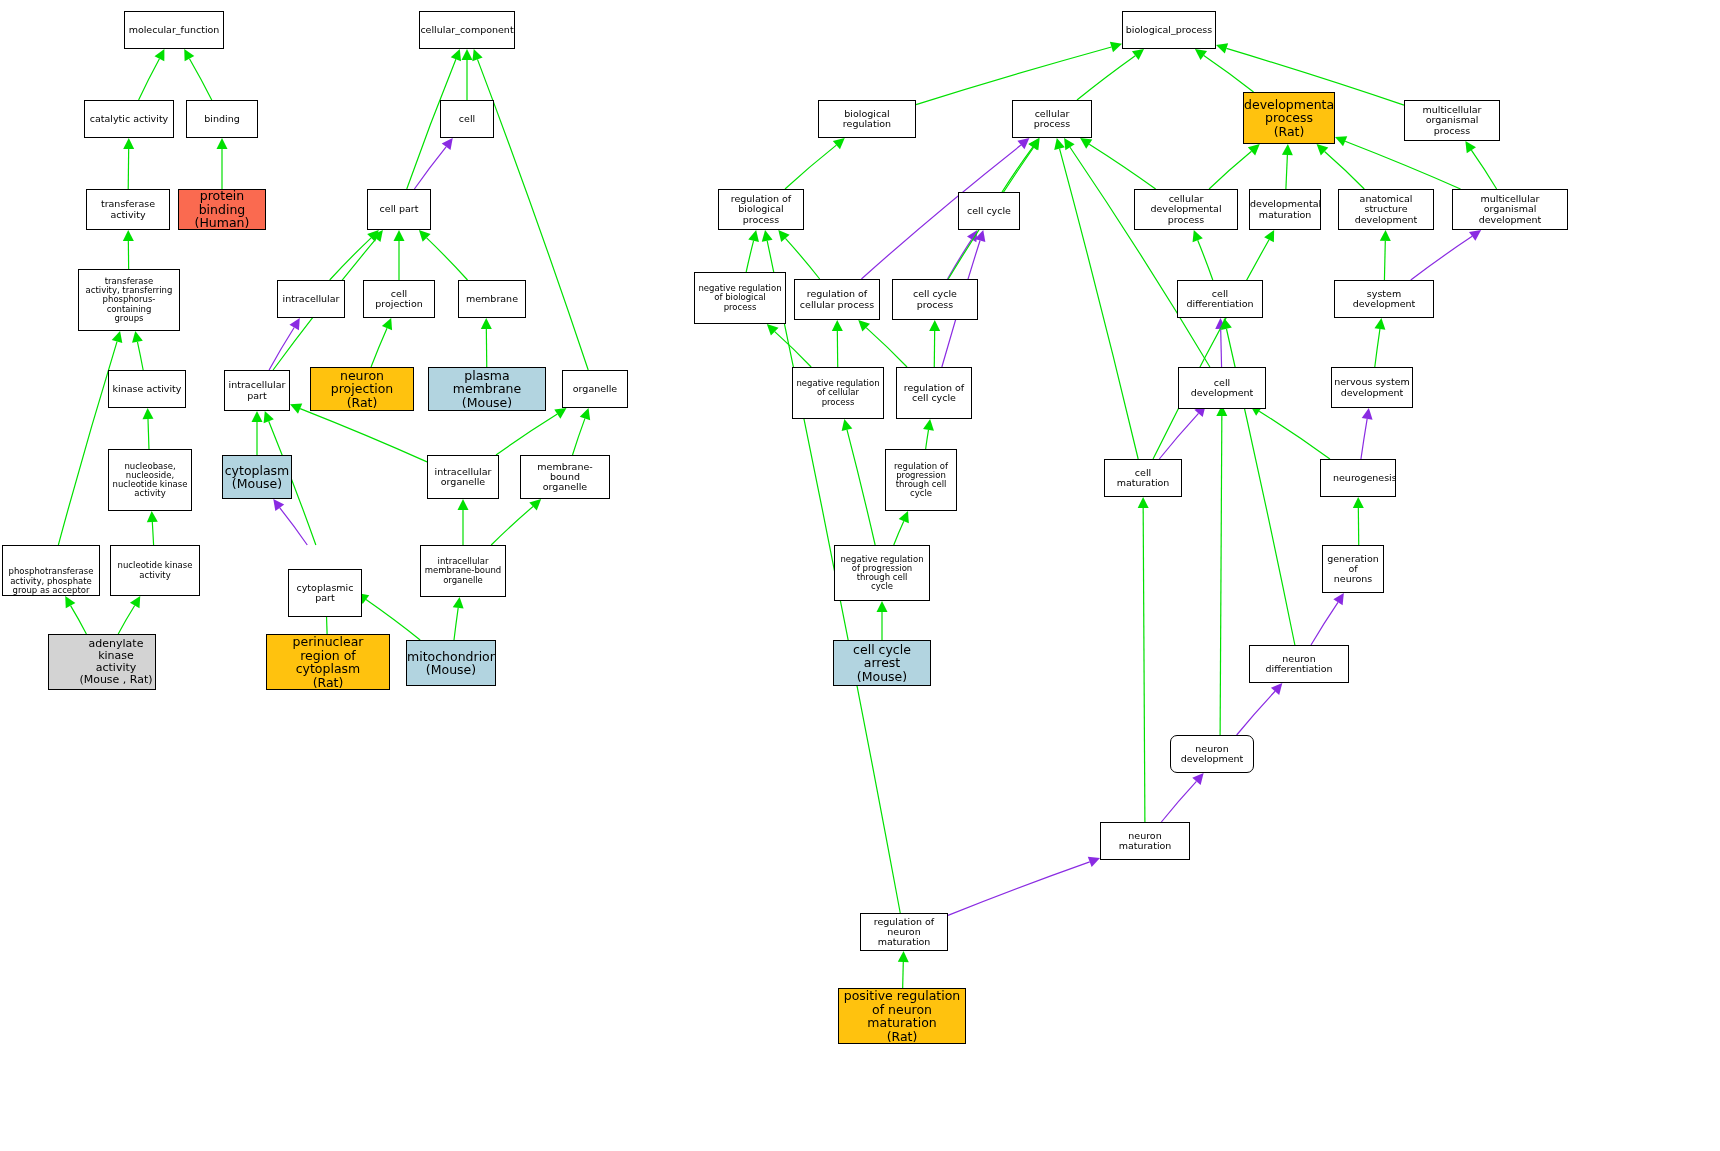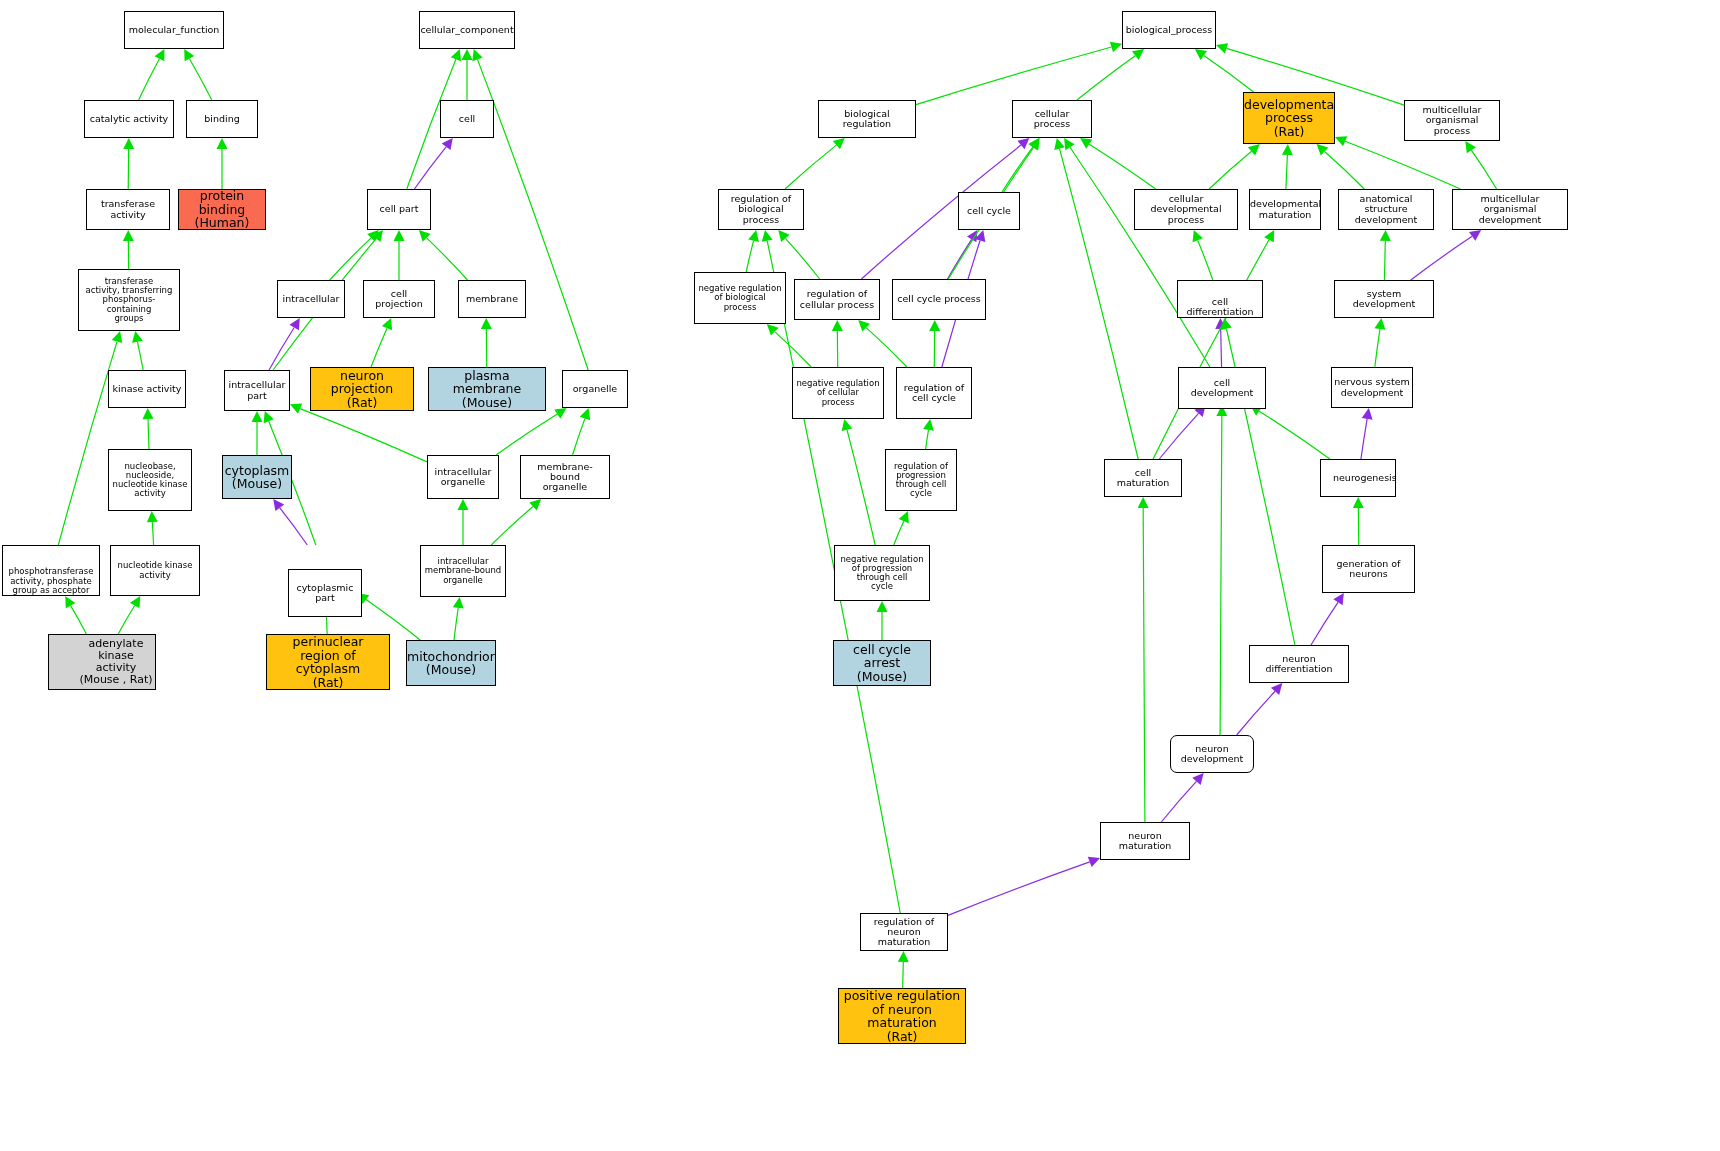--- a/index.html
+++ b/index.html
@@ -371,24 +371,24 @@
     </div>
     <div class="node fill-white f8" style="left: 694px; top: 272px; width: 92px; height: 52px;">
       <span class="lbl">negative regulation
 of biological
 process</span>
     </div>
     <div class="node fill-white f9" style="left: 794px; top: 279px; width: 86px; height: 41px;">
       <span class="lbl">regulation of
 cellular process</span>
     </div>
-    <div class="node fill-white f9" style="left: 892px; top: 279px; width: 94px; height: 41px; text-align: center;">
+    <div class="node fill-white f9" style="left: 892px; top: 279px; width: 86px; height: 41px; text-align: center;">
       <span class="lbl">cell cycle process</span>
     </div>
-    <div class="node fill-white f9" style="left: 1177px; top: 280px; width: 86px; height: 38px; align-items: flex-end;">
+    <div class="node fill-white f9" style="left: 1177px; top: 280px; width: 86px; height: 38px;">
       <span class="lbl">cell differentiation</span>
     </div>
     <div class="node fill-white f9" style="left: 1334px; top: 280px; width: 100px; height: 38px;">
       <span class="lbl">system development</span>
     </div>
     <div class="node fill-white f8" style="left: 792px; top: 367px; width: 92px; height: 52px;">
       <span class="lbl">negative regulation
 of cellular
 process</span>
     </div>
@@ -414,21 +414,21 @@
     </div>
     <div class="node fill-white f9" style="left: 1320px; top: 459px; width: 76px; height: 38px; padding-left: 12px;">
       <span class="lbl">neurogenesis</span>
     </div>
     <div class="node fill-white f8" style="left: 834px; top: 545px; width: 96px; height: 56px;">
       <span class="lbl">negative regulation
 of progression
 through cell
 cycle</span>
     </div>
-    <div class="node fill-white f9" style="left: 1322px; top: 545px; width: 93px; height: 48px;">
+    <div class="node fill-white f9" style="left: 1322px; top: 545px; width: 62px; height: 48px;">
       <span class="lbl">generation of
 neurons</span>
     </div>
     <div class="node fill-blue f12" style="left: 833px; top: 640px; width: 98px; height: 46px;">
       <span class="lbl">cell cycle arrest
 (Mouse)</span>
     </div>
     <div class="node fill-white f9" style="left: 1249px; top: 645px; width: 100px; height: 38px;">
       <span class="lbl">neuron differentiation</span>
     </div>

